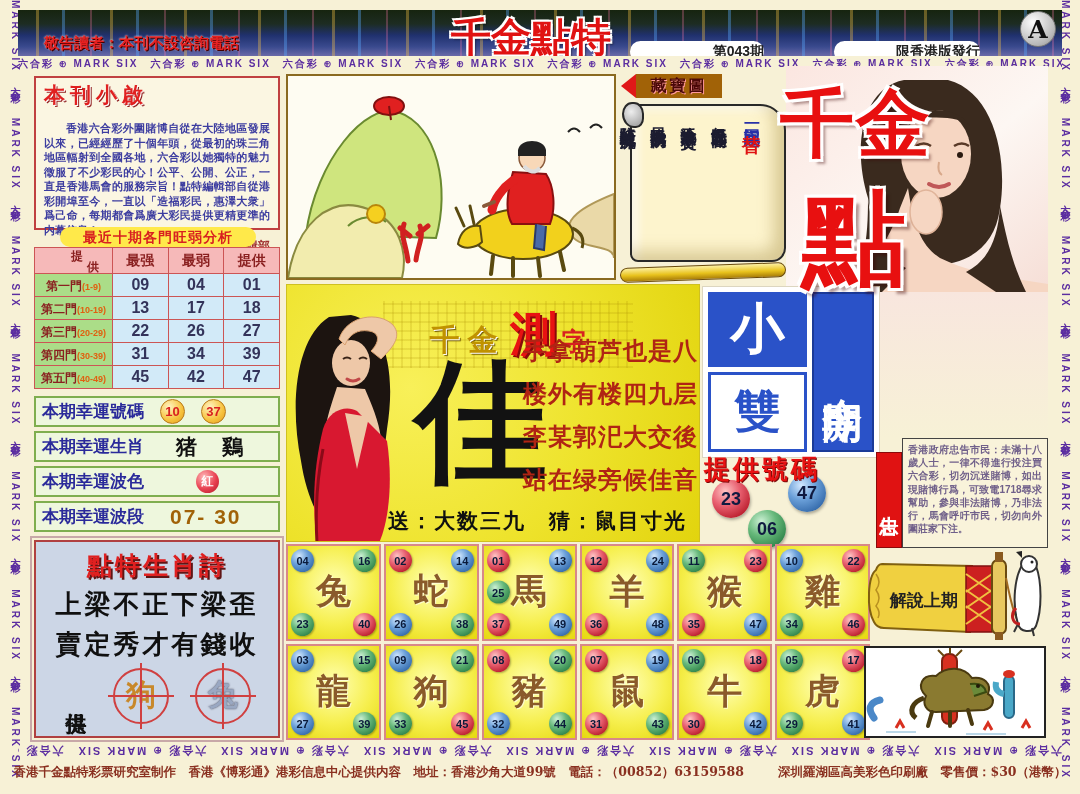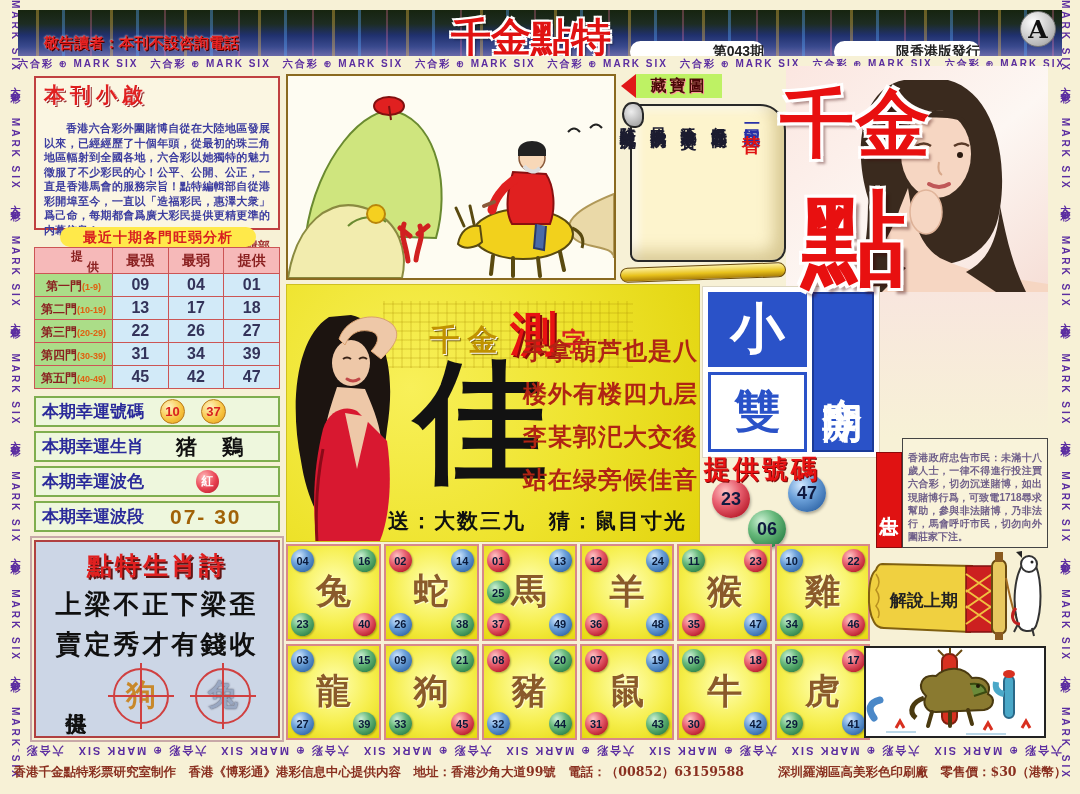--- a/index.html
+++ b/index.html
@@ -58,21 +58,21 @@
   .poem-bottom{display:flex;align-items:center;justify-content:space-around;margin-top:6px;padding:0 14px}
   .provide-vert{font-weight:bold;font-size:21px;color:#111;width:24px;line-height:1.05;writing-mode:vertical-rl;text-orientation:upright}
   .crosshair{width:56px;height:56px;border:2px solid #d04040;border-radius:50%;position:relative;display:flex;align-items:center;justify-content:center;font-family:"DejaVu Serif",serif;font-size:30px;font-weight:bold}
   .crosshair::before,.crosshair::after{content:"";position:absolute;background:#d04040}
   .crosshair::before{left:50%;top:-7px;bottom:-7px;width:2px;margin-left:-1px}
   .crosshair::after{top:50%;left:-7px;right:-7px;height:2px;margin-top:-1px}
   .glyph-dog{color:#c8882a}.glyph-rabbit{color:#9aa8c2;text-shadow:0 0 2px #445}
 
   
   .painting{position:absolute;left:286px;top:74px;width:330px;height:206px;border:2px solid #8a6a20;background:#fefcf2}
-  .treasure-arrow{position:absolute;left:636px;top:74px;width:86px;height:24px;background:#bef264;color:#4a0808;font-weight:bold;font-size:16px;line-height:24px;text-align:center;letter-spacing:3px;text-shadow:1px 1px 0 #ff9a9a;z-index:4}
+  .treasure-arrow{position:absolute;left:636px;top:74px;width:86px;height:24px;background:#a16207;color:#4a0808;font-weight:bold;font-size:16px;line-height:24px;text-align:center;letter-spacing:3px;text-shadow:1px 1px 0 #ff9a9a;z-index:4}
   .treasure-arrow::before{content:"";position:absolute;left:-15px;top:0;border-top:12px solid transparent;border-bottom:12px solid transparent;border-right:15px solid #e01818}
 
   .scroll{position:absolute;left:618px;top:100px;width:174px;height:184px}
   .scroll-paper{position:absolute;left:12px;top:4px;right:6px;bottom:22px;background:#fdf4cd;border:2px solid #282828;border-radius:8px 26px 14px 8px;box-shadow:inset -10px -8px 16px rgba(150,120,40,.35),inset 6px 4px 10px rgba(255,255,255,.7)}
   .scroll-knob{position:absolute;left:4px;top:2px;width:22px;height:26px;background:radial-gradient(circle at 40% 35%,#eee,#999);border:2px solid #282828;border-radius:50% 50% 40% 60%}
   .scroll-roller{position:absolute;left:2px;bottom:4px;width:166px;height:15px;background:linear-gradient(180deg,#fdf0a0,#e8c21c 55%,#a87c08);border:1px solid #6a4a08;border-radius:8px;transform:rotate(-2deg)}
   .scroll-text{position:absolute;top:14px;right:22px;bottom:40px;left:16px;writing-mode:vertical-rl;font-family:"DejaVu Serif",serif;font-weight:bold;color:#1c1c30;font-size:16px;line-height:1.9;letter-spacing:1px}
   .scroll-head{color:#2830a8}
   .scroll-word{color:#e01212;font-size:19px}
 
@@ -106,21 +106,21 @@
   .tip-balls{position:absolute;left:702px;top:472px;width:182px;height:74px}
   .tip-ball{position:absolute;width:38px;height:38px;border-radius:50%;display:flex;align-items:center;justify-content:center;font-weight:bold;font-size:18px;color:#101a40;box-shadow:1px 2px 3px rgba(0,0,0,.3)}
   .tb0{left:10px;top:8px}.tb1{left:86px;top:2px}.tb2{left:46px;top:38px}
 
   .ball-red{background:radial-gradient(circle at 35% 30%,#ffc4c4,#e86070 40%,#c02535 75%,#8a1422)}
   .ball-blue{background:radial-gradient(circle at 35% 30%,#d2e8ff,#6a9fd8 40%,#3a70b0 75%,#1e4878)}
   .ball-green{background:radial-gradient(circle at 35% 30%,#ccf0d4,#66b87a 40%,#368a50 75%,#1c5c32)}
 
   
   .warn-tab{position:absolute;left:876px;top:452px;width:26px;height:96px;background:#e01212;border:1px solid #8a0a0a;color:#fff;writing-mode:vertical-rl;text-orientation:upright;display:flex;align-items:center;justify-content:center;font-size:19px;font-weight:bold;z-index:3}
-  .warn-box{position:absolute;left:902px;top:438px;width:146px;height:110px;border:1px solid #444;background:#f9f3da;padding:12px 5px;font-size:10px;color:#70608a;font-weight:bold;line-height:1.32;text-align:justify;overflow:hidden}
+  .warn-box{position:absolute;left:902px;top:438px;width:146px;height:110px;border:1px solid #444;background:#f9f3da;padding:4px 5px;font-size:10px;color:#70608a;font-weight:bold;line-height:1.32;text-align:justify;overflow:hidden}
 
   
   .grid{position:absolute;left:286px;top:544px;width:584px;height:196px;display:grid;grid-template-columns:repeat(6,1fr);grid-template-rows:1fr 1fr;gap:3px}
   .cell{position:relative;border:2px solid #d88888;background:radial-gradient(circle at 50% 42%,#ffffb4,#f6ef4e 55%,#e6d80e)}
   .cell-animal{position:absolute;left:50%;top:50%;transform:translate(-50%,-52%);font-family:"DejaVu Serif",serif;font-size:35px;font-weight:bold;color:#8a5a2a;text-shadow:1px 1px 0 rgba(255,255,255,.6)}
   .gball{position:absolute;width:23px;height:23px;border-radius:50%;display:flex;align-items:center;justify-content:center;font-size:11px;font-weight:bold;color:#0a1a3a;box-shadow:1px 1px 2px rgba(0,0,0,.3)}
   .pos-tl{left:3px;top:3px}.pos-tr{right:3px;top:3px}.pos-ml{left:3px;top:50%;transform:translateY(-50%)}
   .pos-bl{left:3px;bottom:3px}.pos-br{right:3px;bottom:3px}
 
   

